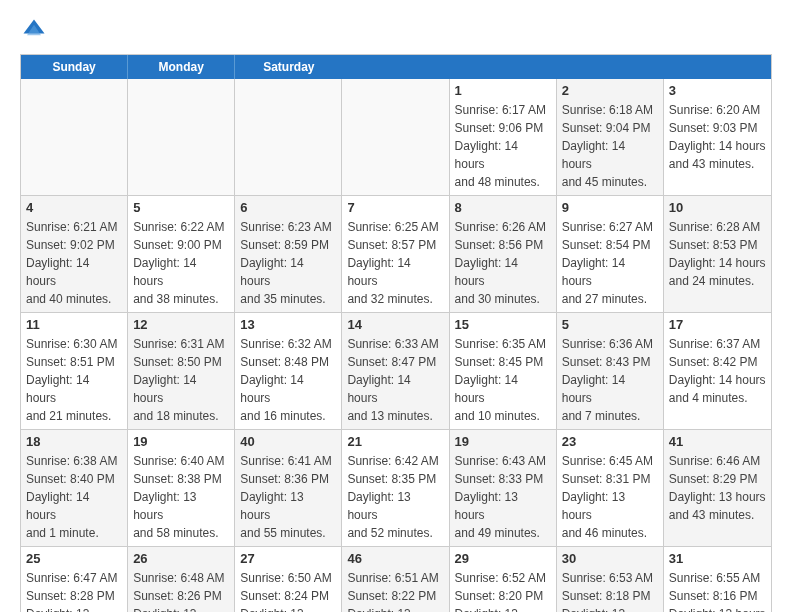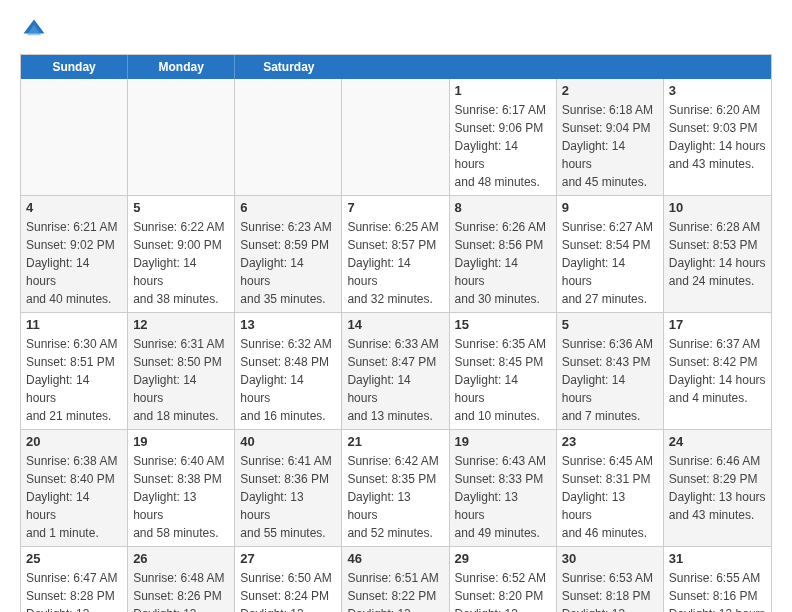--- a/index.html
+++ b/index.html
@@ -216,21 +216,21 @@
             <div class="day-number">5</div>
             <div class="day-info">Sunrise: 6:36 AM<br>Sunset: 8:43 PM<br>Daylight: 14 hours<br>and 7 minutes.</div>
           </div>
           <div class="cal-cell">
             <div class="day-number">17</div>
             <div class="day-info">Sunrise: 6:37 AM<br>Sunset: 8:42 PM<br>Daylight: 14 hours<br>and 4 minutes.</div>
           </div>
         </div>
         <div class="cal-week">
           <div class="cal-cell shaded">
-            <div class="day-number">20</div>
+            <div class="day-number">18</div>
             <div class="day-info">Sunrise: 6:38 AM<br>Sunset: 8:40 PM<br>Daylight: 14 hours<br>and 1 minute.</div>
           </div>
           <div class="cal-cell">
             <div class="day-number">19</div>
             <div class="day-info">Sunrise: 6:40 AM<br>Sunset: 8:38 PM<br>Daylight: 13 hours<br>and 58 minutes.</div>
           </div>
           <div class="cal-cell shaded">
             <div class="day-number">40</div>
             <div class="day-info">Sunrise: 6:41 AM<br>Sunset: 8:36 PM<br>Daylight: 13 hours<br>and 55 minutes.</div>
           </div>
@@ -240,21 +240,21 @@
           </div>
           <div class="cal-cell shaded">
             <div class="day-number">19</div>
             <div class="day-info">Sunrise: 6:43 AM<br>Sunset: 8:33 PM<br>Daylight: 13 hours<br>and 49 minutes.</div>
           </div>
           <div class="cal-cell">
             <div class="day-number">23</div>
             <div class="day-info">Sunrise: 6:45 AM<br>Sunset: 8:31 PM<br>Daylight: 13 hours<br>and 46 minutes.</div>
           </div>
           <div class="cal-cell shaded">
-            <div class="day-number">24</div>
+            <div class="day-number">41</div>
             <div class="day-info">Sunrise: 6:46 AM<br>Sunset: 8:29 PM<br>Daylight: 13 hours<br>and 43 minutes.</div>
           </div>
         </div>
         <div class="cal-week">
           <div class="cal-cell">
             <div class="day-number">25</div>
             <div class="day-info">Sunrise: 6:47 AM<br>Sunset: 8:28 PM<br>Daylight: 13 hours<br>and 40 minutes.</div>
           </div>
           <div class="cal-cell shaded">
             <div class="day-number">26</div>

